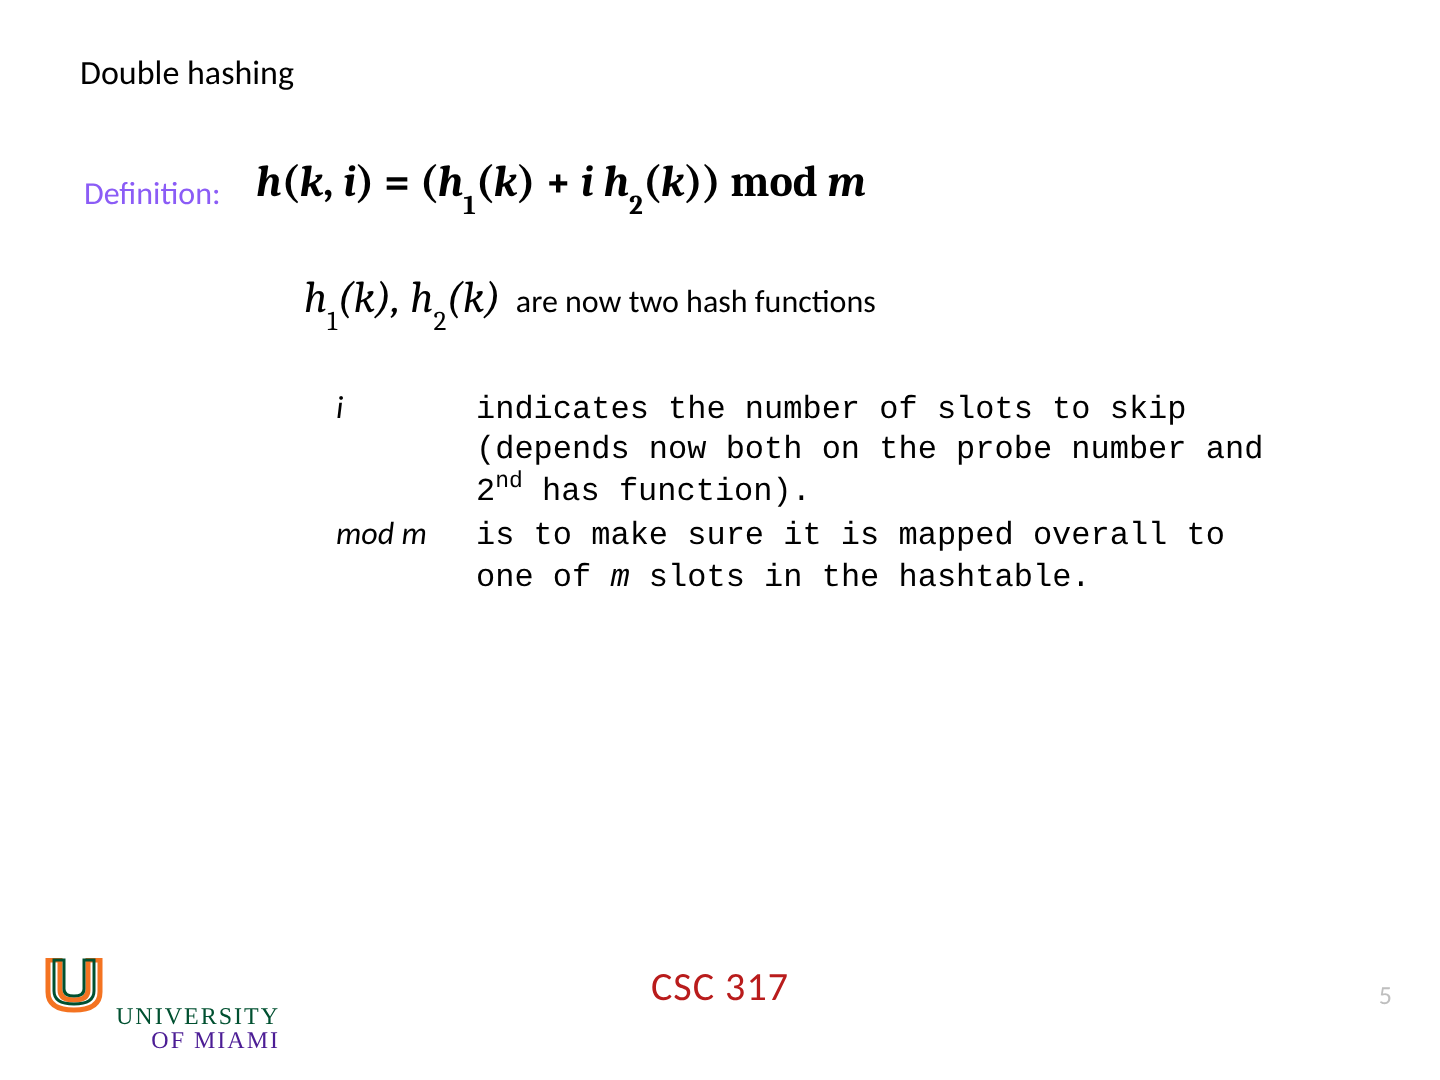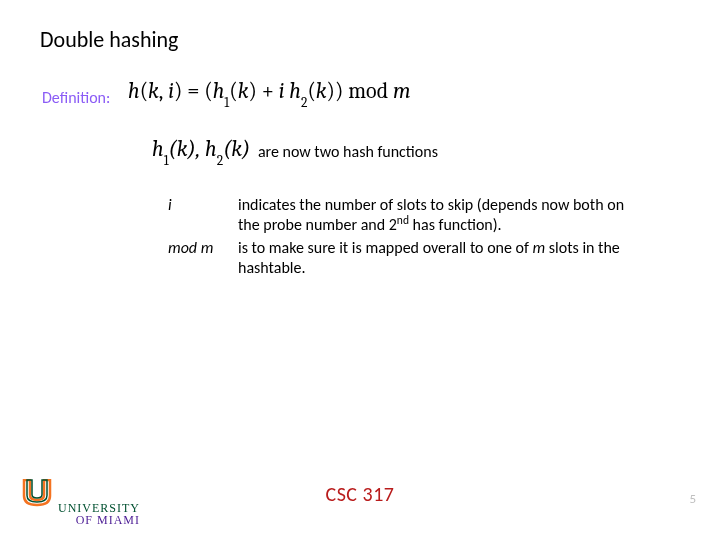--- a/index.html
+++ b/index.html
@@ -16,40 +16,41 @@
   .slide {
     position: relative;
     width: 720px;
     height: 540px;
     box-sizing: border-box;
   }
   .title {
     position: absolute;
     left: 40px;
     top: 26px;
-    font-size: 22px;
+    font-size: 17px;
     font-weight: 400;
     color: #000;
   }
   .def-label {
     position: absolute;
     left: 42px;
     top: 88px;
     font-size: 16px;
     color: #8b5cf6;
   }
   .formula-main {
     position: absolute;
     left: 128px;
     top: 78px;
     font-family: "Cambria Math", Cambria, "Times New Roman", serif;
     font-size: 22px;
     font-style: italic;
     color: #000;
     white-space: nowrap;
+    font-weight: bold;
   }
   .formula-main .upright { font-style: normal; }
   .formula-main sub { font-size: 0.62em; font-style: normal; position: relative; top: 0.25em; }
   .hash-funcs-row {
     position: absolute;
     left: 152px;
     top: 138px;
     font-size: 16px;
     color: #000;
   }
@@ -76,21 +77,21 @@
     font-size: 16px;
     line-height: 1.28;
   }
   .defs-row { display: flex; align-items: flex-start; margin-bottom: 2px; }
   .defs-term {
     width: 70px;
     flex: 0 0 70px;
     font-style: italic;
     font-family: Calibri, "Segoe UI", Arial, sans-serif;
   }
-  .defs-desc { flex: 1; }
+  .defs-desc { flex: 1; font-family: Liberation Mono, monospace; }
   .defs-desc .ital { font-style: italic; }
   sup.nd { font-size: 0.72em; vertical-align: super; line-height: 0; }
   .footer-course {
     position: absolute;
     left: 0;
     right: 0;
     bottom: 34px;
     text-align: center;
     font-size: 20px;
     color: #b91c1c;

